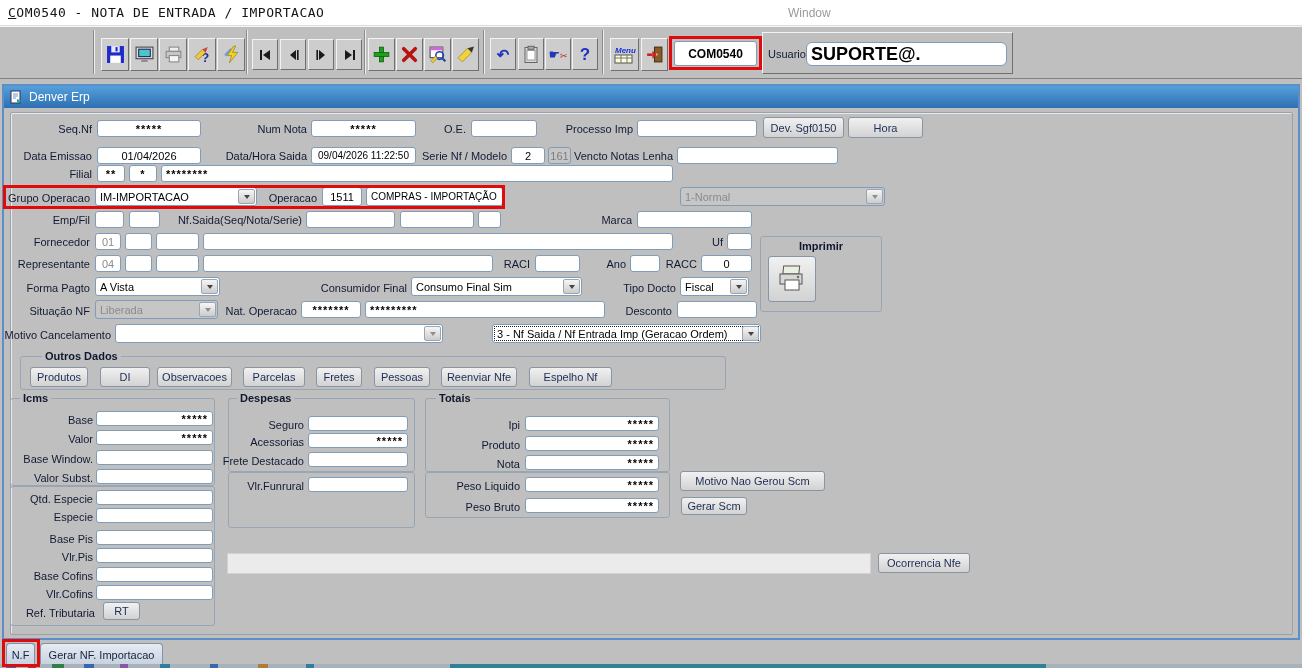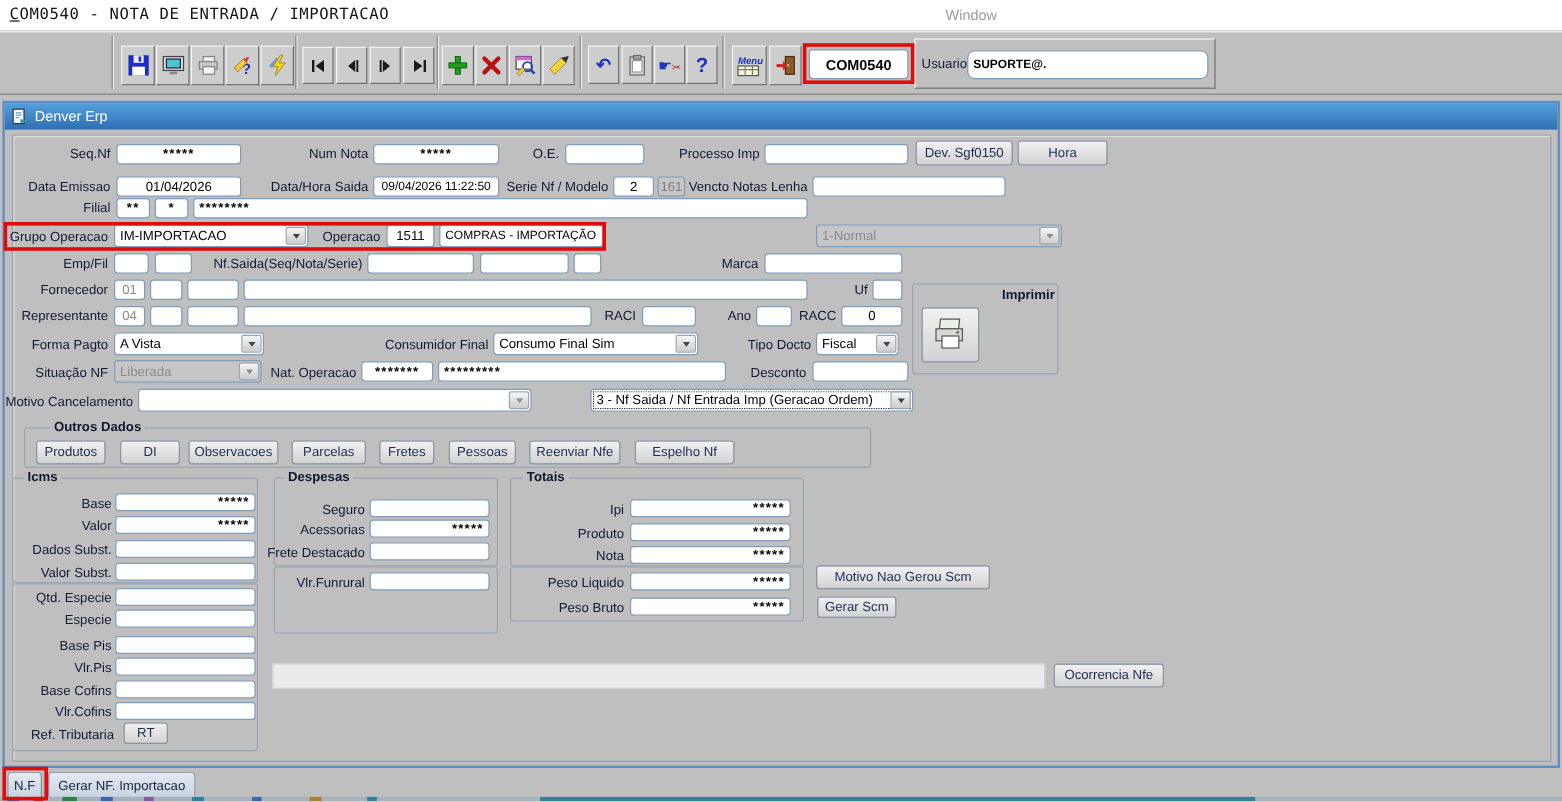--- a/index.html
+++ b/index.html
@@ -214,21 +214,21 @@
         <path d="M7 5.5 L7 13 L11 9.2 Z" fill="#cc2222"></path>
       </svg>
   </div>
 
   <div class="fld c" style="left:674px;top:41px;width:83px;height:25px;font-size:12px;font-weight:bold">
       <span>COM0540</span>
     </div>
 
   <div class="upanel"></div>
   <div class="lbl" style="left:768px;top:48px;width:36px;text-align:center">Usuario</div>
-  <div class="fld" style="left:806px;top:42px;width:201px;height:24px;font-size:10px;font-weight:bold;border-radius:6px">
+  <div class="fld" style="left:806px;top:42px;width:201px;height:24px;font-size:18px;font-weight:bold;border-radius:6px">
       <span>SUPORTE@.</span>
     </div>
 
   <div class="dtitle">
     <svg width="14" height="14" viewBox="0 0 14 14">
         <rect x="2" y="1" width="9" height="12" fill="#fff" stroke="#335"></rect>
         <path d="M4 4 h5 M4 6 h5 M4 8 h3" stroke="#69c" stroke-width="1"></path>
         <polygon points="8,9 13,11 8,13" fill="#2a9"></polygon>
       </svg>
     <span>Denver Erp</span>
@@ -331,21 +331,21 @@
   <div class="lbl" style="left:497px;top:258px;width:33px">RACI</div>
   <div class="fld" style="left:535px;top:255px;width:45px"></div>
   <div class="lbl" style="left:598px;top:258px;width:28px">Ano</div>
   <div class="fld" style="left:630px;top:255px;width:30px"></div>
   <div class="lbl" style="left:662px;top:258px;width:35px">RACC</div>
   <div class="fld c" style="left:701px;top:255px;width:51px">
       <span>0</span>
     </div>
 
   <div class="gbox" style="left:760px;top:236px;width:122px;height:76px"></div>
-  <div class="glabel" style="left:760px;top:240px;width:116px;text-align:right;background:transparent">Imprimir</div>
+  <div class="glabel" style="left:760px;top:240px;width:116px;text-align:center;background:transparent">Imprimir</div>
   <div class="btn" style="left:768px;top:256px;width:48px;height:46px">
     <svg width="32" height="32" viewBox="0 0 32 32">
         <rect x="8" y="3" width="16" height="8" fill="#e9f2e0" stroke="#555" transform="skewX(-6)"></rect>
         <rect x="4" y="11" width="22" height="10" fill="#d8d8d8" stroke="#555"></rect>
         <rect x="9" y="17" width="14" height="10" fill="#fff" stroke="#555"></rect>
         <circle cx="22" cy="14" r="1.2" fill="#666"></circle>
       </svg>
   </div>
 
   <div class="lbl" style="left:22px;top:282px;width:68px">Forma Pagto</div>
@@ -415,21 +415,21 @@
   <div class="gbox" style="left:10px;top:486px;width:205px;height:140px"></div>
   <div class="glabel" style="left:20px;top:392px">Icms</div>
   <div class="lbl" style="left:8px;top:414px;width:85px">Base</div>
   <div class="fld h15 r" style="left:96px;top:411px;width:117px">
       <span class="stars">*****</span>
     </div>
   <div class="lbl" style="left:8px;top:433px;width:85px">Valor</div>
   <div class="fld h15 r" style="left:96px;top:430px;width:117px">
       <span class="stars">*****</span>
     </div>
-  <div class="lbl" style="left:8px;top:453px;width:85px">Dados Subst.</div>
+  <div class="lbl" style="left:8px;top:453px;width:85px">Base Window.</div>
   <div class="fld h15" style="left:96px;top:450px;width:117px"></div>
   <div class="lbl" style="left:8px;top:472px;width:85px">Valor Subst.</div>
   <div class="fld h15" style="left:96px;top:469px;width:117px"></div>
   <div class="lbl" style="left:8px;top:493px;width:85px">Qtd. Especie</div>
   <div class="fld h15" style="left:96px;top:490px;width:117px"></div>
   <div class="lbl" style="left:8px;top:511px;width:85px">Especie</div>
   <div class="fld h15" style="left:96px;top:508px;width:117px"></div>
   <div class="lbl" style="left:8px;top:533px;width:85px">Base  Pis</div>
   <div class="fld h15" style="left:96px;top:530px;width:117px"></div>
   <div class="lbl" style="left:8px;top:551px;width:85px">Vlr.Pis</div>

